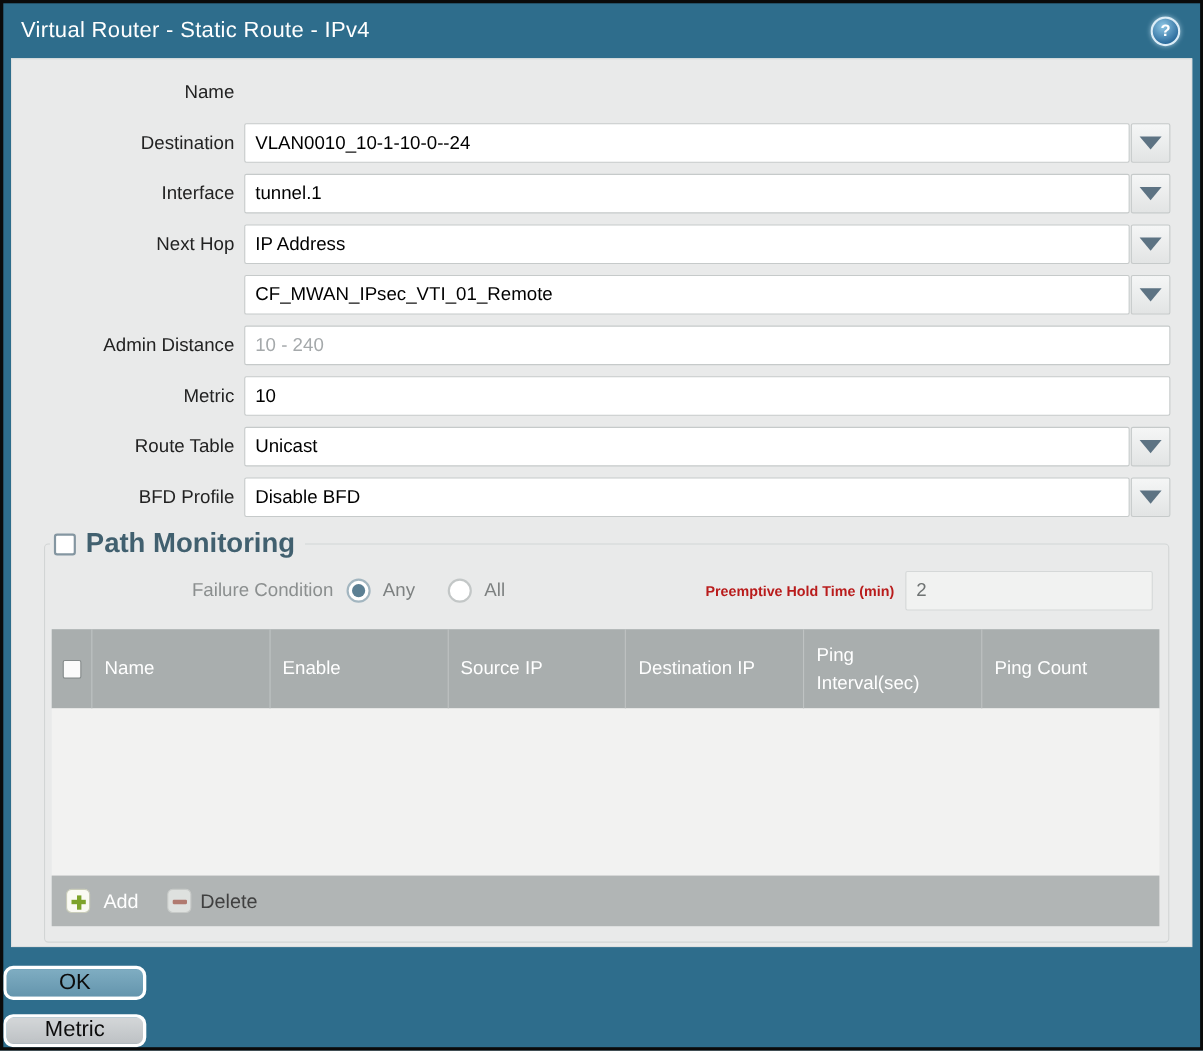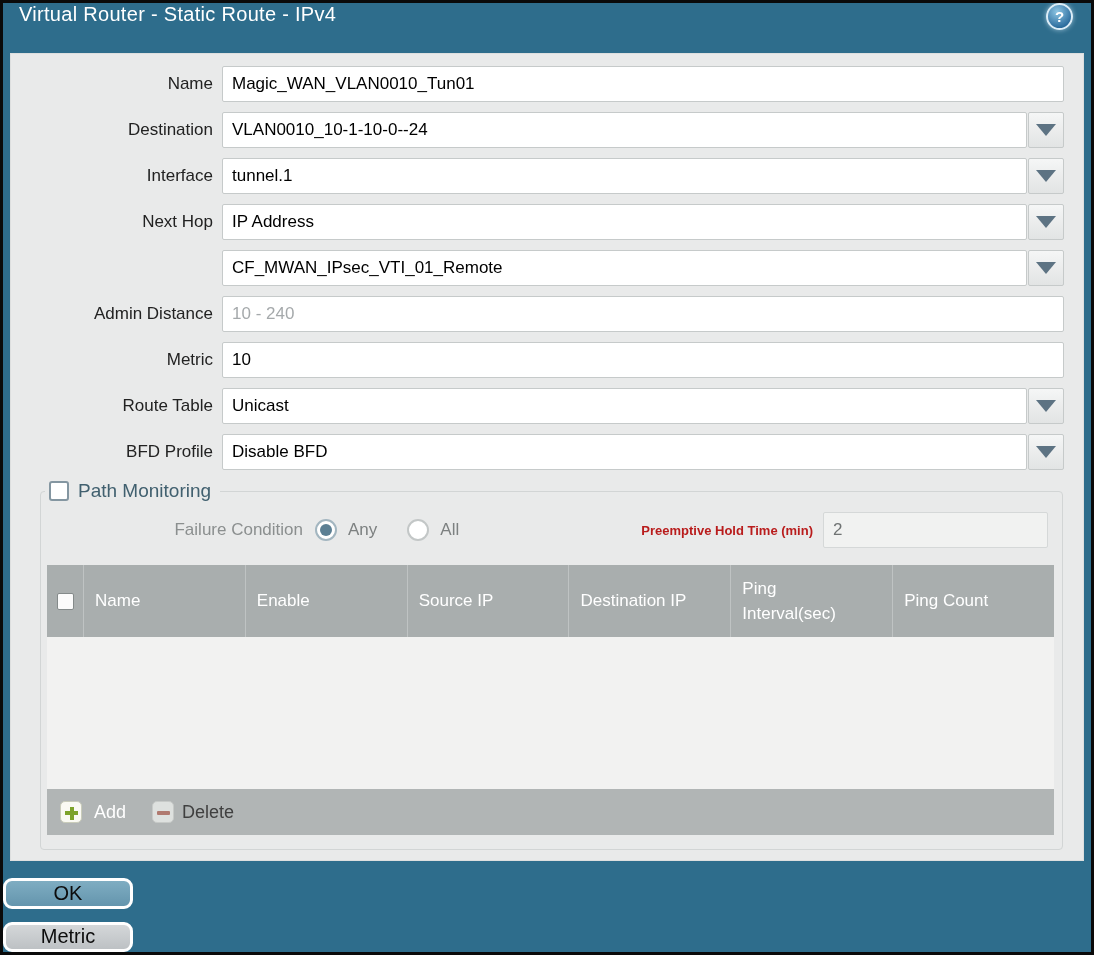--- a/index.html
+++ b/index.html
@@ -3,21 +3,21 @@
 <meta charset="utf-8">
 <style>
   html,body{margin:0;padding:0;background:#3a3a3a;}
   *{box-sizing:border-box;}
   .window{
     width:1094px;height:955px;position:relative;margin:0;
     border:3px solid #0a0a0a;background:#2e6d8c;
     font-family:"Liberation Sans",sans-serif;overflow:hidden;
   }
   
-  .titlebar{height:50px;display:flex;align-items:flex-start;justify-content:space-between;padding:0 18px 0 16px;gap:33px;}
+  .titlebar{height:50px;display:flex;align-items:center;justify-content:space-between;padding:0 18px 0 16px;gap:33px;}
   .title{color:#ffffff;font-size:20px;font-weight:500;letter-spacing:.3px;}
   .help{
     width:27px;height:27px;border-radius:50%;cursor:pointer;
     background:radial-gradient(circle at 40% 30%, #8ec6e4, #2a6b9c 75%);
     border:2px solid #dcedf7;color:#fff;font-weight:bold;font-size:15px;
     display:flex;align-items:center;justify-content:center;
     box-shadow:0 0 5px rgba(210,235,250,.65);
   }
   
   .panel{
@@ -40,21 +40,21 @@
     background:linear-gradient(#f5f6f6,#e2e4e4);
     display:flex;align-items:center;justify-content:center;
   }
   .tri{width:0;height:0;border-left:10px solid transparent;border-right:10px solid transparent;border-top:12px solid #5d7383;}
   
   fieldset.pm{
     margin:8px 1px 0 20px;border:1px solid #d2d5d5;border-radius:4px;padding:0 0 14px 0;
   }
   fieldset.pm legend{
     margin-left:4px;padding:0 9px 0 4px;display:flex;align-items:center;gap:9px;
-    font-size:19px;font-weight:normal;color:#41606f;
+    font-size:25px;font-weight:bold;color:#41606f;
   }
   .checkbox{width:20px;height:20px;background:#fff;border:2px solid #8496a1;border-radius:3px;cursor:pointer;flex:none;}
   .fc-row{display:flex;align-items:center;margin:10px 14px 17px 6px;height:36px;}
   .fc-label{width:256px;text-align:right;color:#8b8f8f;font-size:17px;margin-right:12px;flex:none;}
   .radio{width:22px;height:22px;border-radius:50%;background:#fff;border:2px solid #c3c7c7;position:relative;cursor:pointer;flex:none;}
   .radio.sel{border-color:#a3b6c0;}
   .radio.sel::after{content:"";position:absolute;left:3px;top:3px;right:3px;bottom:3px;border-radius:50%;background:#5b7f93;}
   .radio-label{color:#7d8181;font-size:17px;margin:0 30px 0 11px;}
   .pht-label{margin-left:auto;color:#b91c1c;font-size:13px;font-weight:bold;}
   .pht-input{
@@ -97,23 +97,20 @@
 
   <div class="titlebar">
     <span class="title">Virtual Router - Static Route - IPv4</span>
     <span class="help">?</span>
   </div>
 
   <div class="panel">
 
     <div class="row">
       <span class="lbl">Name</span>
-      <div class="fieldwrap">
-        <input type="text" value="Magic_WAN_VLAN0010_Tun01" style="">
-      </div>
     </div>
 
     <div class="row">
       <span class="lbl">Destination</span>
       <div class="fieldwrap">
         <input type="text" value="VLAN0010_10-1-10-0--24" style="">
         <span class="trigger">
             <span class="tri"></span>
           </span>
       </div>

